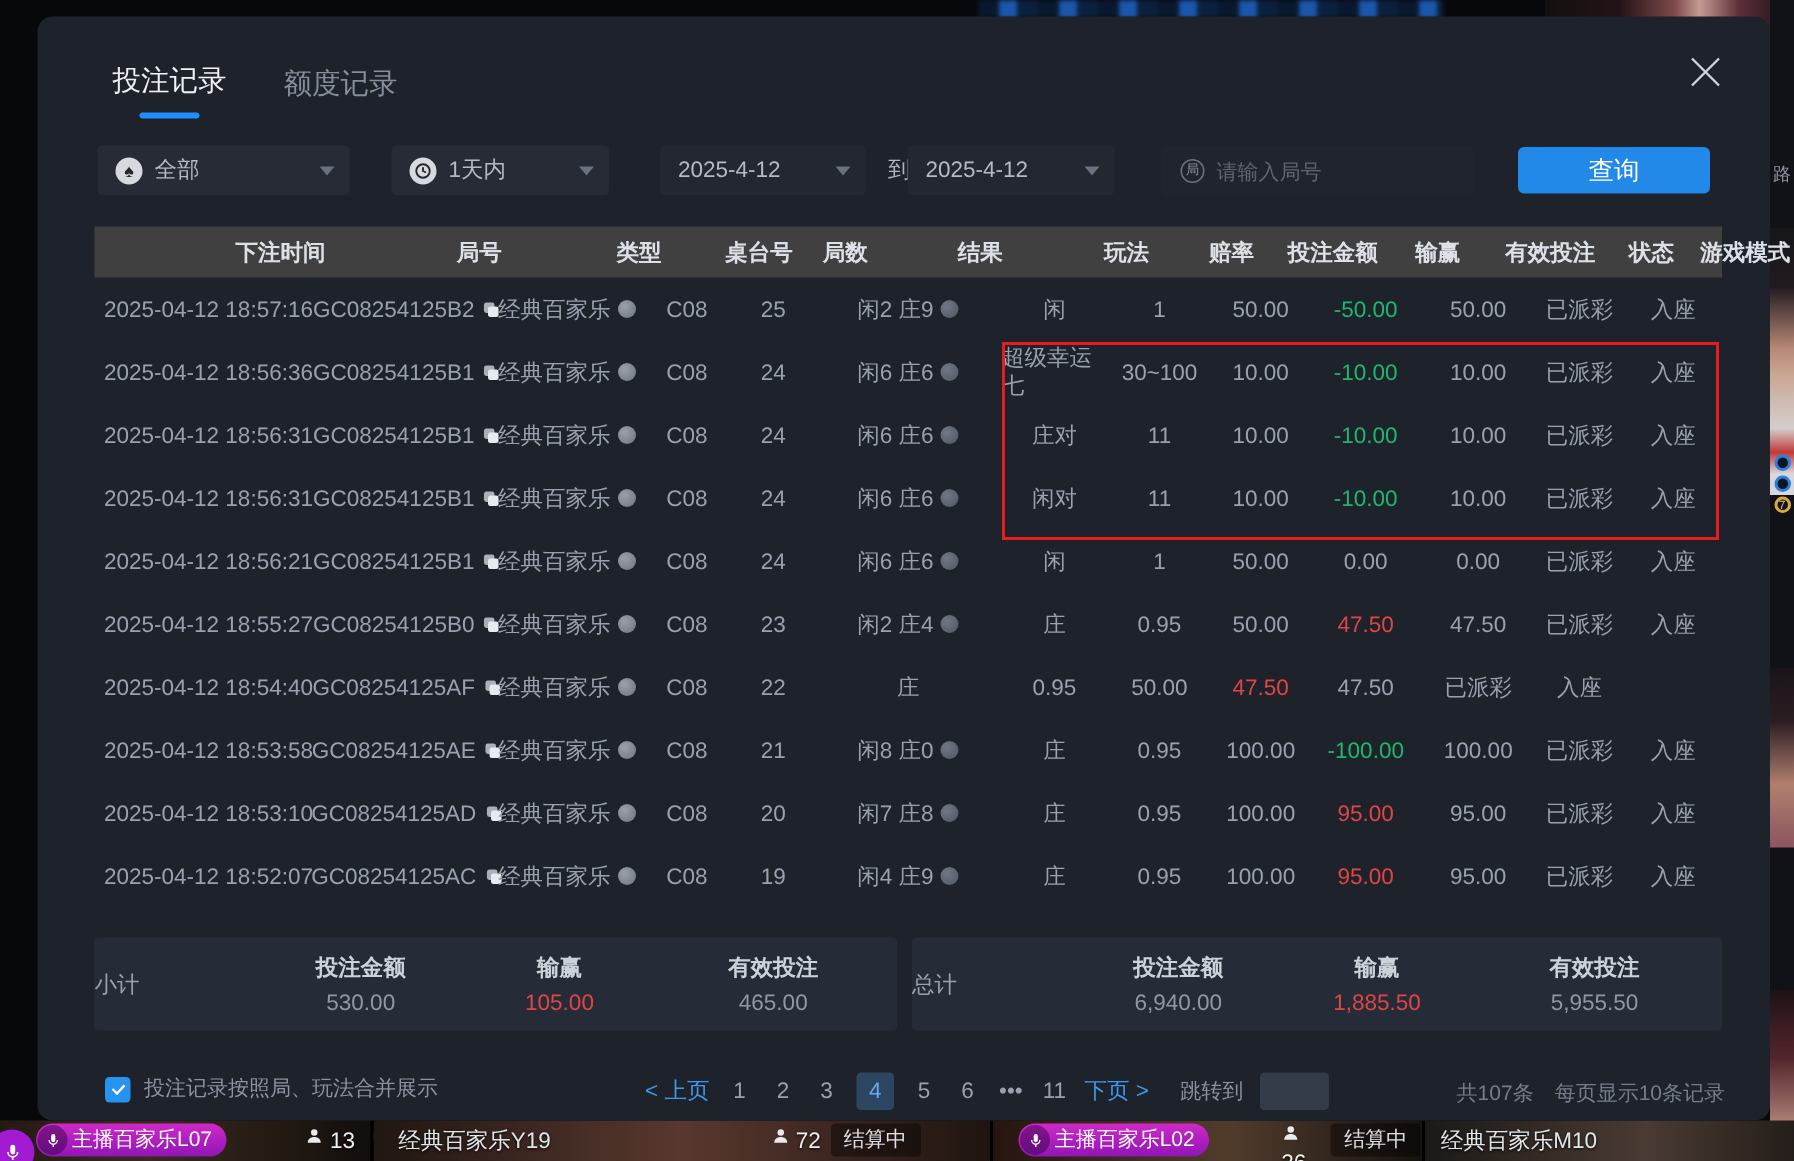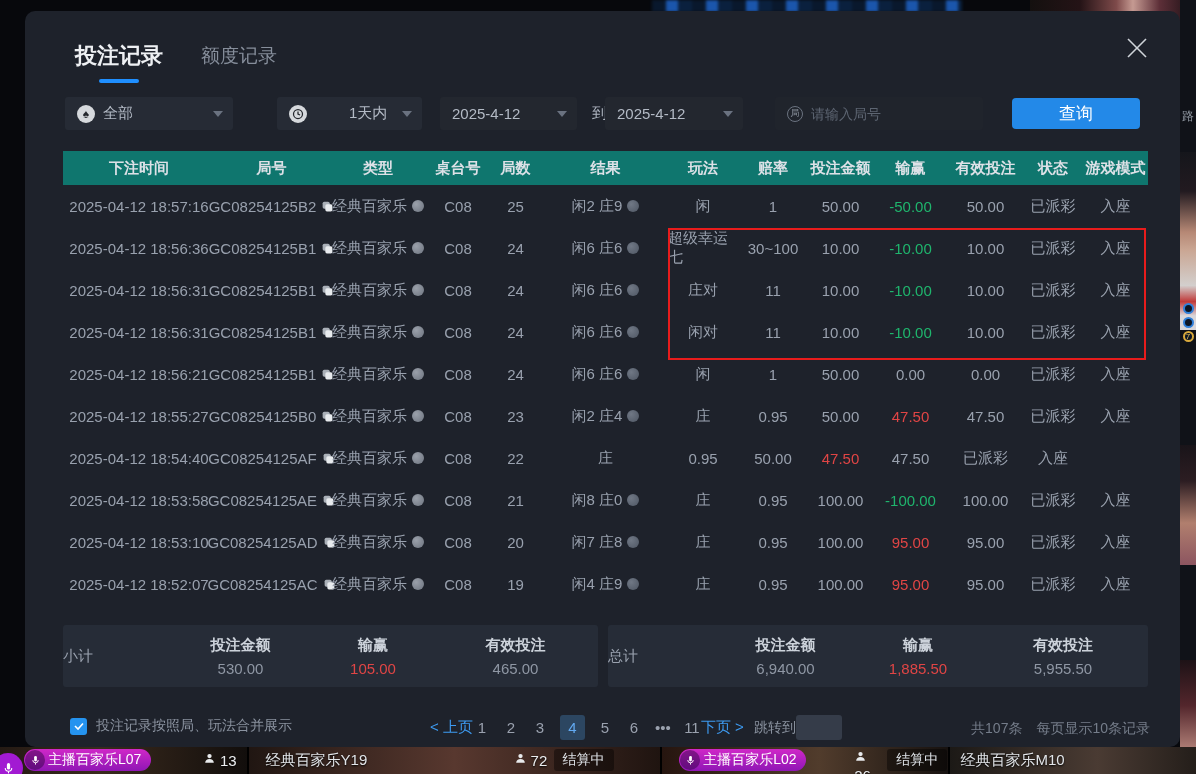--- a/index.html
+++ b/index.html
@@ -46,50 +46,50 @@
   .settle-badge { color:#dde1e6; font-size:14px; background:rgba(0,0,0,.4); padding:2px 9px; border-radius:3px; }
   .corner-mic { position:absolute; left:-7px; bottom:-9px; width:30px; height:30px; border-radius:50%;
     background:#a21ad2; z-index:3; display:flex; align-items:center; justify-content:center; }
 
   
   .modal { position:absolute; left:25px; top:11px; width:1155px; height:736px;
     background:#1e222b; border-radius:10px; z-index:5; }
 
   .tabs { position:absolute; left:50px; top:30px; display:flex; gap:38px; align-items:flex-start; }
   .tab-main { cursor:pointer; }
-  .tab-main .t { color:#eef0f3; font-size:22px; font-weight:bold; }
+  .tab-main .t { color:#eef0f3; font-size:19px; font-weight:normal; }
   .tab-main .underline { width:40px; height:4px; border-radius:2px; background:#1f8fff; margin:8px auto 0; }
   .tab-sub { color:#868e9b; font-size:19px; padding-top:2px; cursor:pointer; }
   .close-x { position:absolute; right:30px; top:24px; width:26px; height:26px; cursor:pointer; }
 
   .filters { position:absolute; left:40px; top:86px; right:40px; height:33px; }
   .ctrl { position:absolute; height:33px; background:#262b35; border-radius:3px;
     display:flex; align-items:center; padding:0 12px; color:#b3bac5; font-size:15px; }
   .ctrl .chev { position:absolute; right:10px; width:0; height:0;
     border-left:5px solid transparent; border-right:5px solid transparent; border-top:6px solid #6a7280; }
   .round-ic { width:18px; height:18px; border-radius:50%; background:#d6d9dd; color:#23262c;
     display:flex; align-items:center; justify-content:center; font-size:12px; margin-right:8px; flex:none; }
   .dd-game { left:0; width:168px; }
-  .dd-time { left:212px; width:145px;gap:34px; }
+  .dd-time { left:196px; width:145px; }
   .dd-date1 { left:375px; width:137px; background:#23272f; }
   .to-label { position:absolute; left:527px; top:7px; color:#aeb5c0; font-size:15px; }
   .dd-date2 { left:540px; width:138px; background:#23272f; }
   .search-box { left:710px; width:208px; background:#20242c; }
   .search-box input { background:transparent; border:none; outline:none; color:#b3bac5; font-size:14px; width:150px;
     font-family:"Liberation Sans", sans-serif; }
   .search-box input::placeholder { color:#5d6572; }
   .ju-ic { width:16px; height:16px; border-radius:50%; border:1px solid #6b7380; color:#8a919d;
     font-size:9px; display:flex; align-items:center; justify-content:center; margin-right:8px; flex:none; }
   .query-btn { position:absolute; left:947px; top:1px; width:128px; height:31px; background:#2389e8;
     border:none; border-radius:4px; color:#fff; font-size:17px; cursor:pointer; font-family:"Liberation Sans", sans-serif; }
 
   
   .btable { position:absolute; left:38px; top:140px; width:1085px; }
   .grid-row { display:grid; grid-template-columns:152px 113px 100px 60px 55px 125px 70px 70px 65px 75px 75px 60px 65px; }
-  .thead { height:34px; background:#0f766e; }
+  .thead { height:34px; background:#404040;padding-left:48px; }
   .thead .th { display:flex; align-items:center; justify-content:center; color:#dde1e7; font-size:15px; font-weight:bold; }
   .tr { height:42px; }
   .td { display:flex; align-items:center; justify-content:center; color:#99a1ae; font-size:15px; gap:5px; }
   .td.wl.neg { color:#1fb56d; }
   .td.wl.pos { color:#e04545; }
   .dot-icon { width:12px; height:12px; border-radius:50%; background:radial-gradient(circle at 35% 35%, #9aa0aa, #6d747f); flex:none; }
   .dot-icon.dim { background:radial-gradient(circle at 35% 35%, #707885, #4e5663); }
   .ic-copy { display:flex; flex:none; }
   .highlight-box { position:absolute; left:605px; top:77px; width:478px; height:132px;
     border:2px solid #e81c1c; pointer-events:none; }
@@ -103,21 +103,21 @@
   .stat { text-align:center; }
   .stat .lab { color:#ccd2da; font-size:15px; font-weight:bold; }
   .stat .val { color:#8f97a4; font-size:15px; margin-top:5px; }
   .stat .val.red { color:#e04545; }
 
   
   .mfooter { position:absolute; left:45px; right:30px; top:704px; height:28px; }
   .chk-group { position:absolute; left:0; top:2px; display:flex; align-items:center; cursor:pointer; }
   .chk { width:17px; height:17px; background:#2593ef; border-radius:3px; display:flex; align-items:center; justify-content:center; }
   .chk-label { color:#8b93a0; font-size:14px; margin-left:9px; }
-  .pagi { position:absolute; left:360px; top:0; display:flex; align-items:center; gap:0; }
+  .pagi { position:absolute; left:360px; top:0; display:flex; align-items:center; gap:11px; }
   .pagi .nav { color:#3d9af0; font-size:15px; cursor:pointer; }
   .pagi .page { color:#9aa1ae; font-size:15px; min-width:18px; text-align:center; cursor:pointer; }
   .pagi .page.active { background:#2c4661; color:#62aaf3; border-radius:3px; width:25px; height:25px; line-height:25px; }
   .jump-label { color:#8b93a0; font-size:14px; margin-left:10px; }
   .jump-input { width:46px; height:25px; background:#353c49; border:none; border-radius:3px; outline:none;
     color:#c7ccd4; font-size:14px; text-align:center; font-family:"Liberation Sans", sans-serif; }
   .totals { position:absolute; right:0; top:5px; color:#757d8a; font-size:14px; display:flex; gap:14px; }
 </style>
 </head>
 <body>

